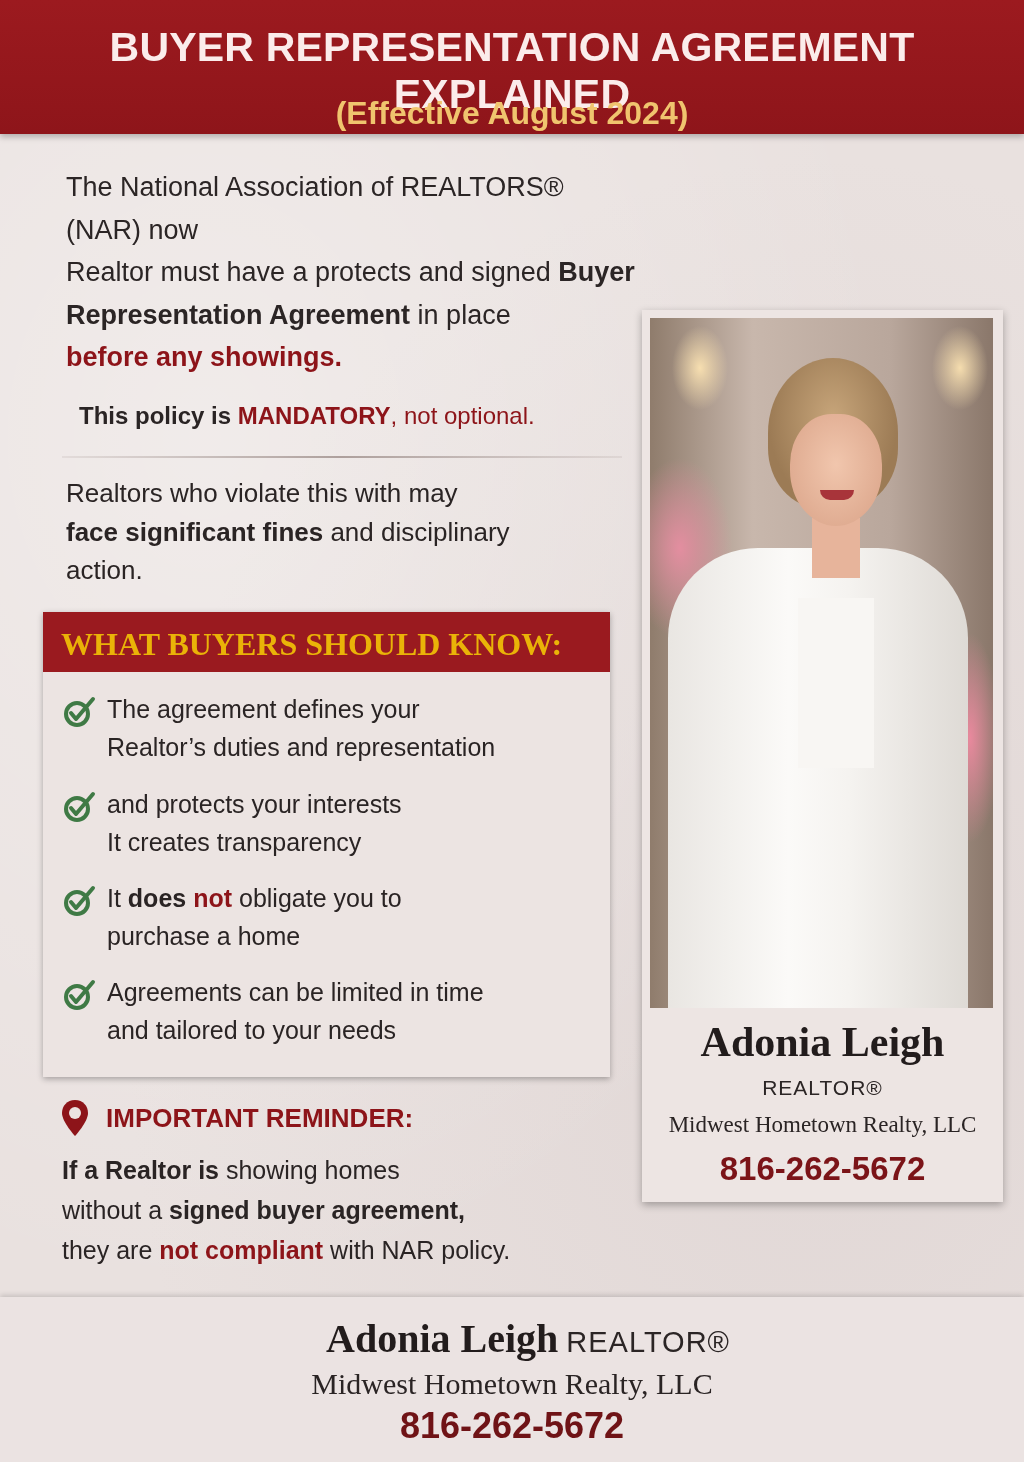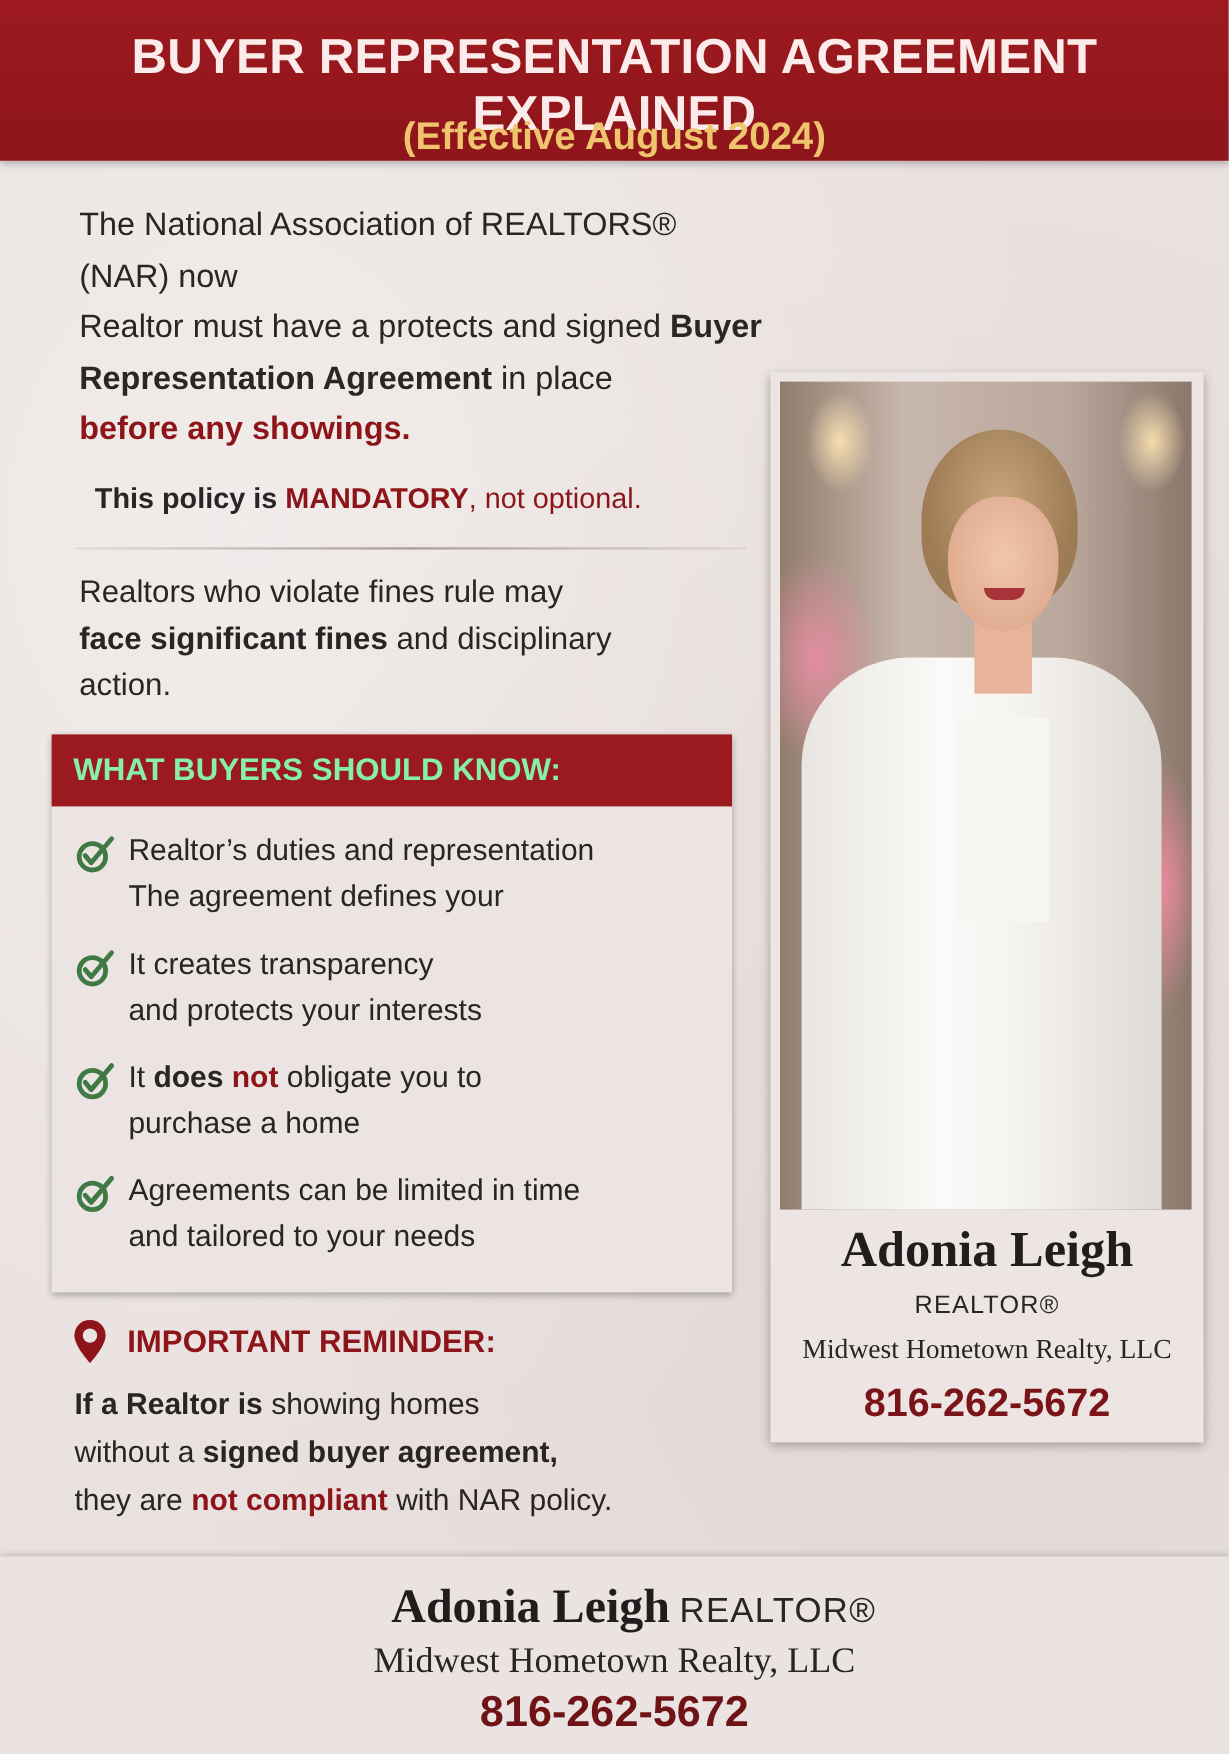--- a/index.html
+++ b/index.html
@@ -53,22 +53,22 @@
     position: absolute; left: 66px; top: 474px; width: 560px;
     font-size: 26px; line-height: 38.5px;
   }
   
   .know-box {
     position: absolute; left: 43px; top: 612px; width: 567px; height: 465px;
     background: #ece4e2;
     box-shadow: 0 2px 6px rgba(0,0,0,0.3);
   }
   .know-head {
-    height: 60px; background: #9a1a1f; color: #86efac;
-    font-weight: bold; font-size: 26px; padding: 14px 0 0 18px;
+    height: 60px; background: #9a1a1f; color: #eab308;
+    font-weight: bold; font-size: 32px; padding: 14px 0 0 18px; font-family: Liberation Serif, serif;
   }
   .know-list { list-style: none; position: relative; }
   .know-item {
     position: absolute; left: 20px; width: 540px;
     font-size: 25px; line-height: 38px; padding-left: 44px;
   }
   .know-item .check {
     position: absolute; left: 0; top: 6px; width: 34px; height: 32px;
   }
   .know-item b { font-weight: bold; }
@@ -182,43 +182,43 @@
     <div class="red">before any showings.</div>
   </div>
 
   <div class="mandatory">
     <span>This policy is </span><span class="red-bold">MANDATORY</span><span class="red-norm">, not optional.</span>
   </div>
 
   <div class="divider"></div>
 
   <div class="violate">
-    <div>Realtors who violate fines rule may</div>
+    <div>Realtors who violate this with may</div>
     <div><b>face significant fines</b><span> and disciplinary</span></div>
     <div>action.</div>
   </div>
 
   <div class="know-box">
     <div class="know-head">WHAT BUYERS SHOULD KNOW:</div>
     <ul class="know-list">
       <li class="know-item" style="top:18px">
         <svg class="check" viewBox="0 0 34 32">
             <circle cx="14" cy="18" r="11" fill="none" stroke="#3f7a45" stroke-width="4"></circle>
             <path d="M8 17 L13 23 L30 3" fill="none" stroke="#3f7a45" stroke-width="4" stroke-linecap="round" stroke-linejoin="round"></path>
           </svg>
+        <div>The agreement defines your</div>
         <div>Realtor’s duties and representation</div>
-        <div>The agreement defines your</div>
       </li>
       <li class="know-item" style="top:113px">
         <svg class="check" viewBox="0 0 34 32">
             <circle cx="14" cy="18" r="11" fill="none" stroke="#3f7a45" stroke-width="4"></circle>
             <path d="M8 17 L13 23 L30 3" fill="none" stroke="#3f7a45" stroke-width="4" stroke-linecap="round" stroke-linejoin="round"></path>
           </svg>
+        <div>and protects your interests</div>
         <div>It creates transparency</div>
-        <div>and protects your interests</div>
       </li>
       <li class="know-item" style="top:207px">
         <svg class="check" viewBox="0 0 34 32">
             <circle cx="14" cy="18" r="11" fill="none" stroke="#3f7a45" stroke-width="4"></circle>
             <path d="M8 17 L13 23 L30 3" fill="none" stroke="#3f7a45" stroke-width="4" stroke-linecap="round" stroke-linejoin="round"></path>
           </svg>
         <div><span>It </span><b>does</b> <b class="red">not</b><span> obligate you to</span></div>
         <div>purchase a home</div>
       </li>
       <li class="know-item" style="top:301px">

